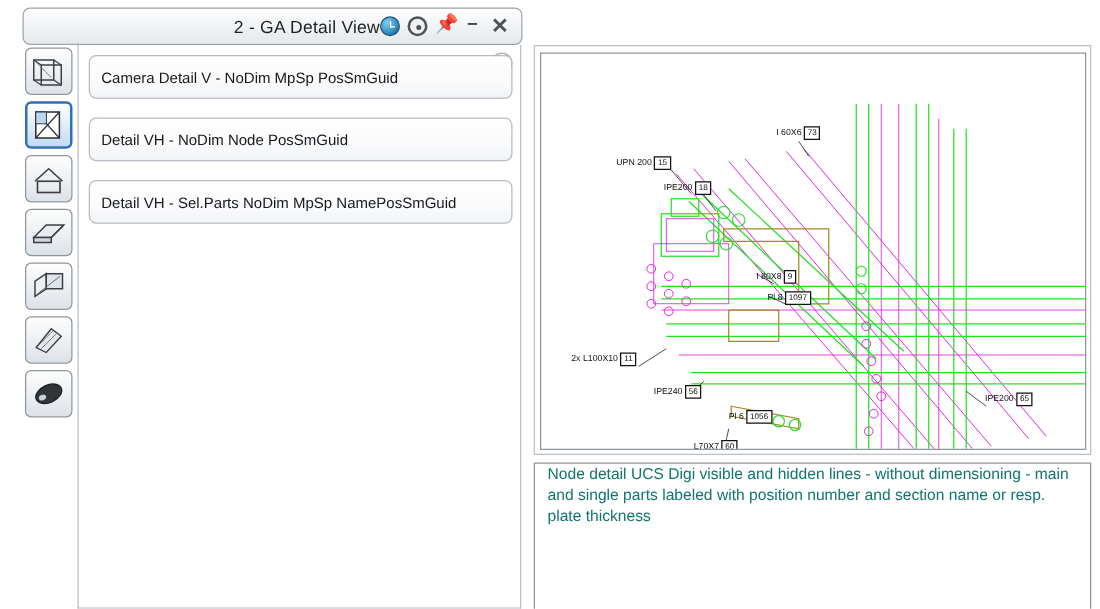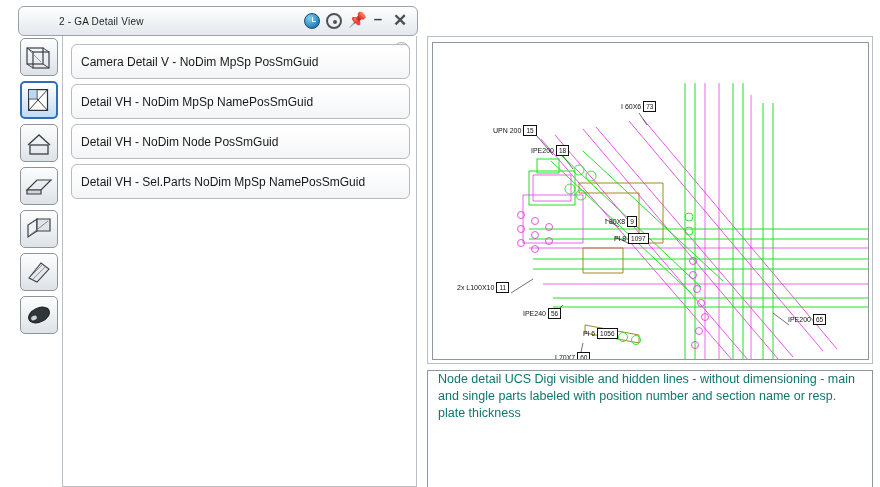--- a/index.html
+++ b/index.html
@@ -26,22 +26,22 @@
     height: 30px;
     border: 1px solid #9aa3ab;
     border-radius: 6px;
     background: linear-gradient(to bottom, #ffffff 0%, #f2f4f6 45%, #e4e8ec 100%);
     box-sizing: border-box;
     display: flex;
     align-items: center;
   }
   #titlebar .title-text {
     flex: 1;
-    text-align: left;
-    font-size: 10px;
+    text-align: right;
+    font-size: 14px;
     color: #1f1f1f;
     letter-spacing: 0.2px;
     padding-left: 40px;
   }
   .tb-icons {
     display: flex;
     align-items: center;
     gap: 6px;
     padding-right: 9px;
   }
@@ -165,21 +165,21 @@
     border-right: 5px solid #5b6369;
   }
   .list-items {
     position: absolute;
     left: 8px;
     top: 8px;
     width: 339px;
   }
   .list-item {
     height: 35px;
-    margin-bottom: 5px;
+    margin-bottom: 15px;
     border: 1px solid #b4bbc2;
     border-radius: 6px;
     background: linear-gradient(to bottom, #ffffff 0%, #fbfbfc 55%, #f2f4f6 100%);
     box-sizing: border-box;
     display: flex;
     align-items: center;
     padding-left: 9px;
     font-size: 12px;
     color: #15191c;
   }
@@ -315,23 +315,20 @@
     </svg>
   </div>
 
 </div>
 
 <div id="list-panel">
   <div id="collapse-tab"></div>
   <div class="list-items">
     <div class="list-item">
       <span>Camera Detail V - NoDim MpSp PosSmGuid</span>
-    </div>
-    <div class="list-item">
-      <span>Detail VH - NoDim MpSp NamePosSmGuid</span>
     </div>
     <div class="list-item">
       <span>Detail VH - NoDim Node PosSmGuid</span>
     </div>
     <div class="list-item">
       <span>Detail VH - Sel.Parts NoDim MpSp NamePosSmGuid</span>
     </div>
   </div>
 </div>
 

